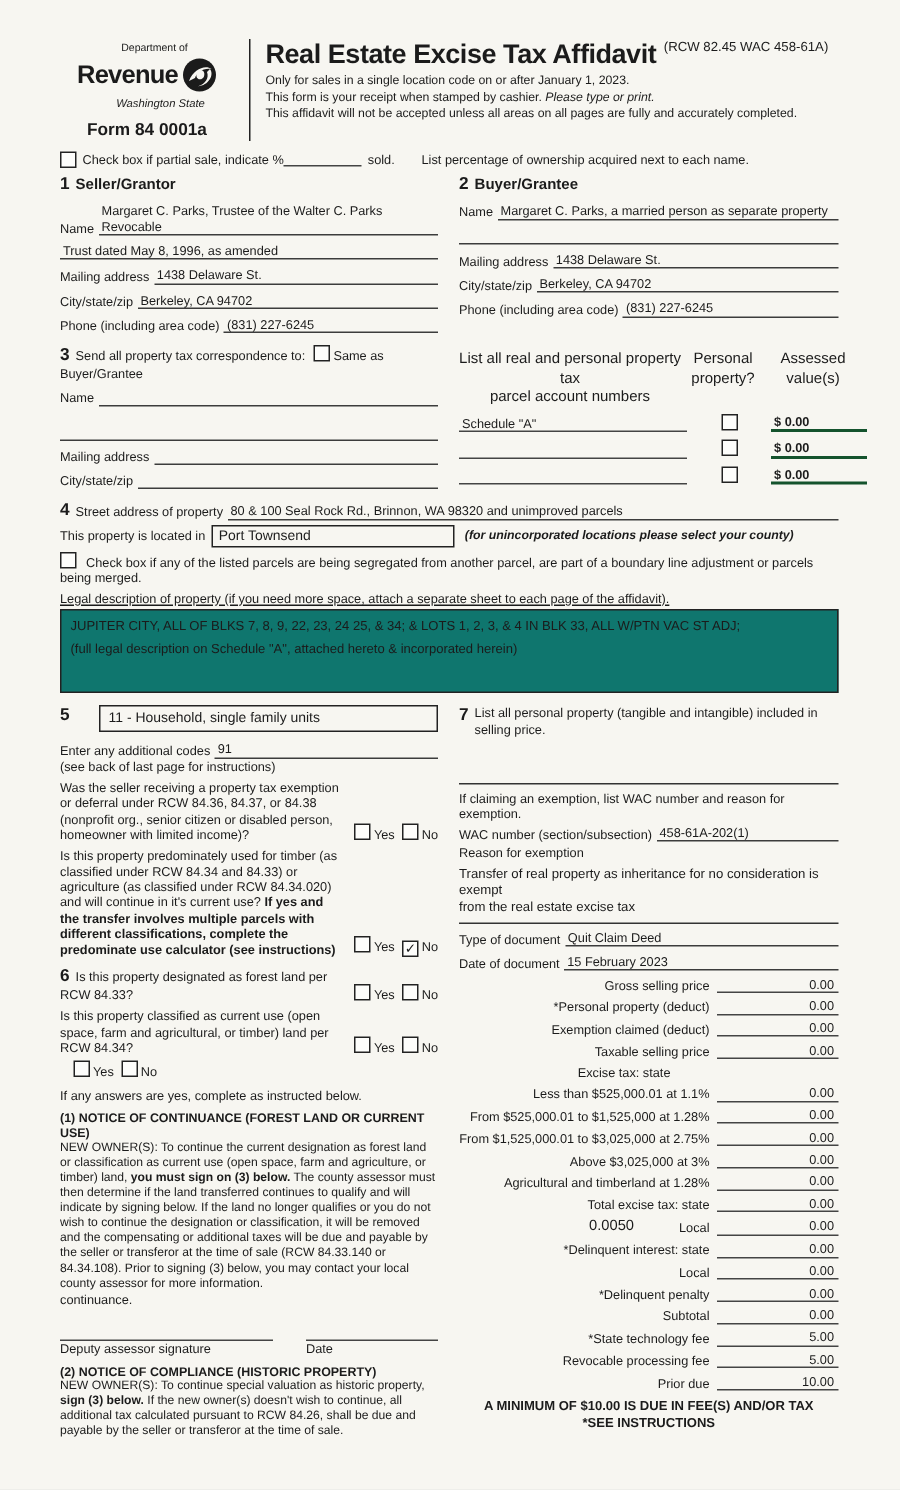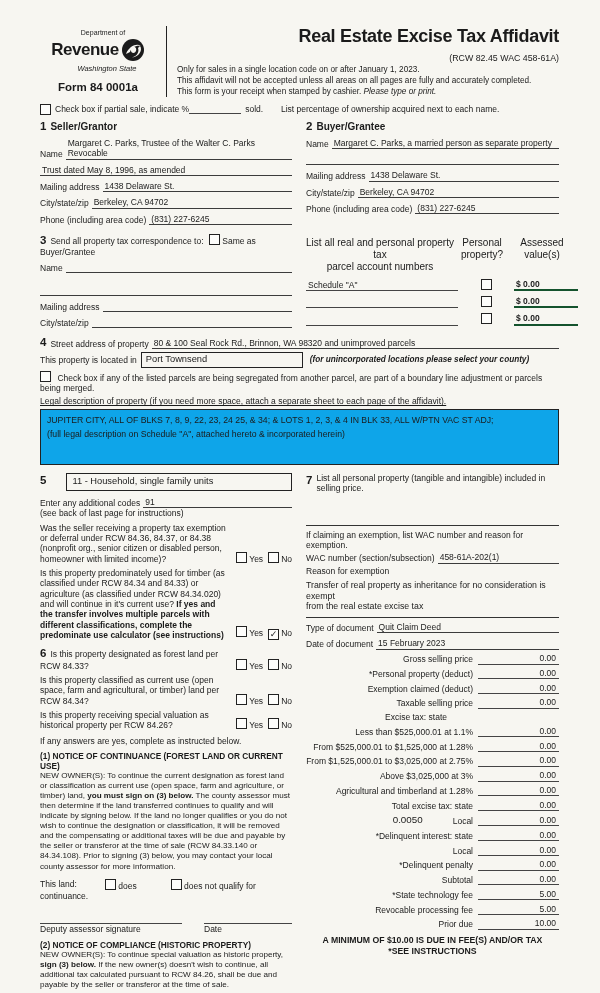--- a/index.html
+++ b/index.html
@@ -9,21 +9,21 @@
   .b{font-weight:bold;} .i{font-style:italic;}
   
   .hdr{display:flex;gap:10px;}
   .logo{width:116px;flex:none;text-align:center;padding-top:3px;}
   .dept-small{font-size:7px;margin-left:10px;}
   .dept-row{display:flex;align-items:center;justify-content:center;gap:2px;}
   .dept-big{font-size:17px;font-weight:bold;letter-spacing:-0.5px;}
   .dept-state{font-size:7.5px;font-style:italic;margin-left:18px;}
   .form-no{font-size:11.5px;font-weight:bold;margin-top:7px;}
   .hdr-right{border-left:1.5px solid #222;padding-left:10px;flex:1;}
-  .title-row{display:flex;align-items:flex-end;gap:5px;flex-direction:column;}
+  .title-row{display:flex;align-items:flex-start;gap:5px;}
   .title{font-size:18px;font-weight:bold;letter-spacing:-0.3px;}
   .rcw{font-size:8.8px;}
   .hnote{font-size:8.2px;margin-top:1px;}
   
   .cb{display:inline-block;width:9px;height:9px;border:1px solid #222;line-height:9px;
       font-size:9px;text-align:center;vertical-align:-1px;background:#fdfdfb;flex:none;}
   
   .prow{display:flex;margin-top:7px;}
   .blank{display:inline-block;border-bottom:1px solid #444;width:52px;height:9px;}
   .cols{display:flex;gap:14px;margin-top:4px;}
@@ -38,21 +38,21 @@
   .ptr{display:flex;align-items:flex-end;margin-top:5px;}
   .pc1{width:148px;flex:none;} .pc2{width:56px;flex:none;text-align:center;} .pc3{width:64px;flex:none;}
   .pcell1{width:148px;flex:none;border-bottom:1px solid #444;min-height:10px;padding:0 2px;}
   .pcell3{width:60px;flex:none;border-bottom:2px solid #14532d;min-height:10px;padding:0 2px;font-weight:bold;}
   
   .s4{margin-top:7px;}
   .locrow{display:flex;align-items:center;margin-top:3px;}
   .locbox{border:1.2px solid #222;width:152px;padding:1px 4px;font-size:9.3px;margin:0 7px 0 4px;min-height:11px;}
   .locnote{font-weight:bold;font-style:italic;font-size:8.2px;}
   .legal-label{text-decoration:underline;margin-top:3px;}
-  .legalbox{border:1.5px solid #222;margin-top:2px;padding:5px 6px;height:44px;font-size:8.7px;background:#0ea5e9;}
+  .legalbox{border:1.5px solid #222;margin-top:2px;padding:5px 6px;height:44px;font-size:8.7px;background:#0f766e;}
   .legalbox .l2{margin-top:4px;}
   
   .main{display:flex;gap:14px;margin-top:8px;}
   .qrow{display:flex;margin-top:4px;align-items:center;}
   .qtext{flex:1;}
   .yn{white-space:nowrap;align-self:flex-end;margin-left:4px;}
   .yn .cb{margin:0 2px 0 5px;}
   .codebox{border:1.2px solid #222;flex:1;padding:2px 5px;font-size:9.3px;margin-left:16px;min-height:12px;}
   .ntitle{font-weight:bold;font-size:8.3px;margin-top:5px;}
   .nbody{font-size:8.1px;line-height:1.24;}
@@ -91,22 +91,22 @@
       </div>
       <div class="dept-state">Washington State</div>
       <div class="form-no">Form 84 0001a</div>
     </div>
     <div class="hdr-right">
       <div class="title-row">
         <span class="title">Real Estate Excise Tax Affidavit</span>
         <span class="rcw">(RCW 82.45 WAC 458-61A)</span>
       </div>
       <div class="hnote">Only for sales in a single location code on or after January 1, 2023.</div>
+      <div class="hnote"><span>This form is your receipt when stamped by cashier. </span><span class="i">Please type or print.</span></div>
       <div class="hnote">This affidavit will not be accepted unless all areas on all pages are fully and accurately completed.</div>
-      <div class="hnote"><span>This form is your receipt when stamped by cashier. </span><span class="i">Please type or print.</span></div>
     </div>
   </div>
 
   <div class="prow">
     <span class="cb"></span>
     <span style="margin-left:4px">Check box if partial sale, indicate %</span>
     <span class="blank"></span>
     <span style="margin-left:4px">sold.</span>
     <span style="margin-left:auto;width:278px">List percentage of ownership acquired next to each name.</span>
   </div>
@@ -259,31 +259,25 @@
       </div>
       <div class="qrow" style="margin-top:6px">
         <div class="qtext"><span class="snum">6</span><span>Is this property designated as forest land per RCW 84.33?</span></div>
         <div class="yn"><span class="cb"></span><span>Yes</span><span class="cb"></span><span>No</span></div>
       </div>
       <div class="qrow">
         <div class="qtext">Is this property classified as current use (open space, farm and agricultural, or timber) land per RCW 84.34?</div>
         <div class="yn"><span class="cb"></span><span>Yes</span><span class="cb"></span><span>No</span></div>
       </div>
       <div class="qrow">
-        <div class="qtext">Is this property receiving special valuation as historical property per RCW 84.26?</div>
         <div class="yn"><span class="cb"></span><span>Yes</span><span class="cb"></span><span>No</span></div>
       </div>
       <div style="margin-top:5px">If any answers are yes, complete as instructed below.</div>
       <div class="ntitle">(1) NOTICE OF CONTINUANCE (FOREST LAND OR CURRENT USE)</div>
       <div class="nbody"><span>NEW OWNER(S): To continue the current designation as forest land or classification as current use (open space, farm and agriculture, or timber) land, </span><span class="b">you must sign on (3) below.</span><span> The county assessor must then determine if the land transferred continues to qualify and will indicate by signing below. If the land no longer qualifies or you do not wish to continue the designation or classification, it will be removed and the compensating or additional taxes will be due and payable by the seller or transferor at the time of sale (RCW 84.33.140 or 84.34.108). Prior to signing (3) below, you may contact your local county assessor for more information.</span></div>
-      <div class="landrow">
-        <span>This land:</span>
-        <span style="margin-left:22px"><span class="cb"></span> <span>does</span></span>
-        <span style="margin-left:28px"><span class="cb"></span> <span>does not qualify for</span></span>
-      </div>
       <div>continuance.</div>
       <div class="sig2">
         <div class="sigcol">
             <div class="uline"></div>
             <div>Deputy assessor signature</div>
           </div>
         <div class="sigcol narrow">
             <div class="uline"></div>
             <div>Date</div>
           </div>

